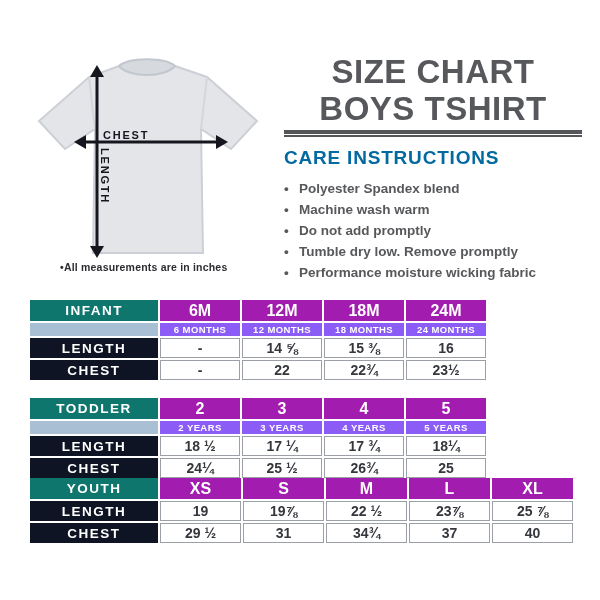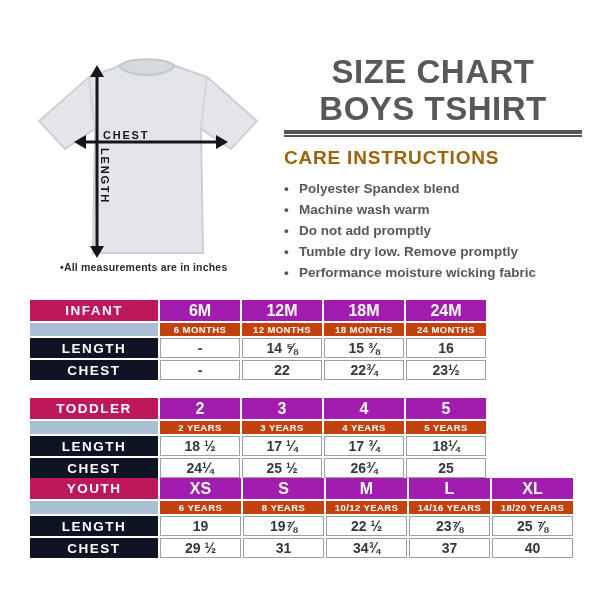--- a/index.html
+++ b/index.html
@@ -15,41 +15,41 @@
                 letter-spacing:1.8px;color:#16161e;transform:rotate(90deg);
                 transform-origin:0 0;white-space:nowrap;}
   .measure-note{position:absolute;left:60px;top:261px;font-size:10.5px;font-weight:bold;
                 color:#2c2c32;letter-spacing:0.2px;}
 
   
   .title-block{position:absolute;left:284px;top:53px;width:298px;}
   .title-line{font-size:33px;line-height:37px;font-weight:bold;color:#57585b;
               text-align:center;letter-spacing:0.5px;white-space:nowrap;}
   .divider{margin-top:3px;height:1px;border-top:4px solid #55565a;border-bottom:2px solid #55565a;}
-  .care-heading{margin-top:10px;font-size:19px;font-weight:bold;color:#a16207;
+  .care-heading{margin-top:10px;font-size:19px;font-weight:bold;color:#0369a1;
                 letter-spacing:0.8px;}
   .care-list{margin:9px 0 0 0;padding:0;list-style:none;}
   .care-list li{position:relative;padding-left:15px;font-size:13.5px;font-weight:bold;
                 color:#57585b;line-height:21px;}
   .care-list li .bullet{position:absolute;left:0;top:0;}
 
   
   .size-table{position:absolute;border-collapse:separate;border-spacing:2px;table-layout:fixed;}
   .t-infant{left:28px;top:298px;}
   .t-toddler{left:28px;top:396px;}
   .t-youth{left:28px;top:476px;}
   .size-table td{text-align:center;vertical-align:middle;padding:0;overflow:hidden;}
   .c-label{width:128px;}
   .c-data{width:80px;}
   .t-youth .c-data{width:81px;}
-  td.group{background:#be185d;color:#fff;font-weight:bold;font-size:13.5px;
+  td.group{background:#0f766e;color:#fff;font-weight:bold;font-size:13.5px;
            letter-spacing:1.5px;height:21px;}
   td.group2{background:#a9bfd3;height:13px;}
   td.size-h{background:#a21caf;color:#fff;font-weight:bold;font-size:16px;height:21px;}
-  td.age{background:#c2410c;color:#fff;font-weight:bold;font-size:9.5px;
+  td.age{background:#8b5cf6;color:#fff;font-weight:bold;font-size:9.5px;
          letter-spacing:0.4px;height:13px;}
   td.rowlabel{background:#0e1424;color:#fff;font-weight:bold;font-size:13.5px;
               letter-spacing:1.5px;height:20px;}
   td.val{background:#fff;border:1px solid #9aa0a6;color:#35373c;font-weight:bold;
          font-size:14px;height:18px;}
 </style>
 </head>
 <body>
 
 <div class="page">
@@ -184,28 +184,20 @@
     <tbody>
         <tr>
       <td class="group">YOUTH</td>
       <td class="size-h">XS</td>
       <td class="size-h">S</td>
       <td class="size-h">M</td>
       <td class="size-h">L</td>
       <td class="size-h">XL</td>
     </tr>
     <tr>
-      <td class="group2"></td>
-      <td class="age">6 YEARS</td>
-      <td class="age">8 YEARS</td>
-      <td class="age">10/12 YEARS</td>
-      <td class="age">14/16 YEARS</td>
-      <td class="age">18/20 YEARS</td>
-    </tr>
-    <tr>
       <td class="rowlabel">LENGTH</td>
       <td class="val">19</td>
       <td class="val">19⅞</td>
       <td class="val">22 ½</td>
       <td class="val">23⅞</td>
       <td class="val">25 ⅞</td>
     </tr>
     <tr>
       <td class="rowlabel">CHEST</td>
       <td class="val">29 ½</td>

